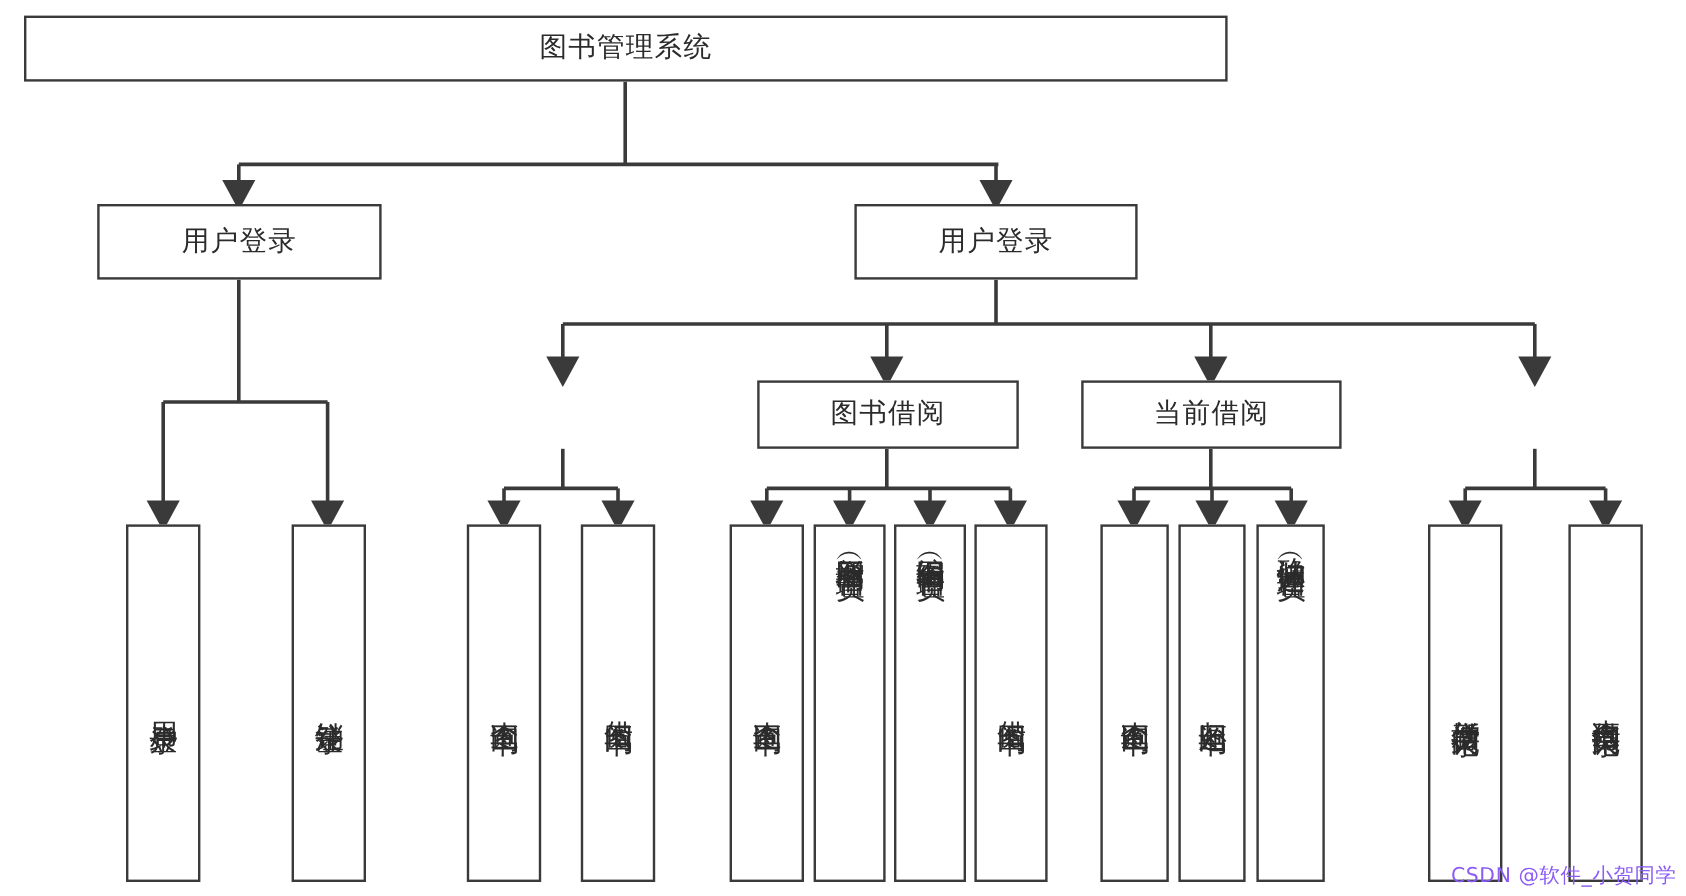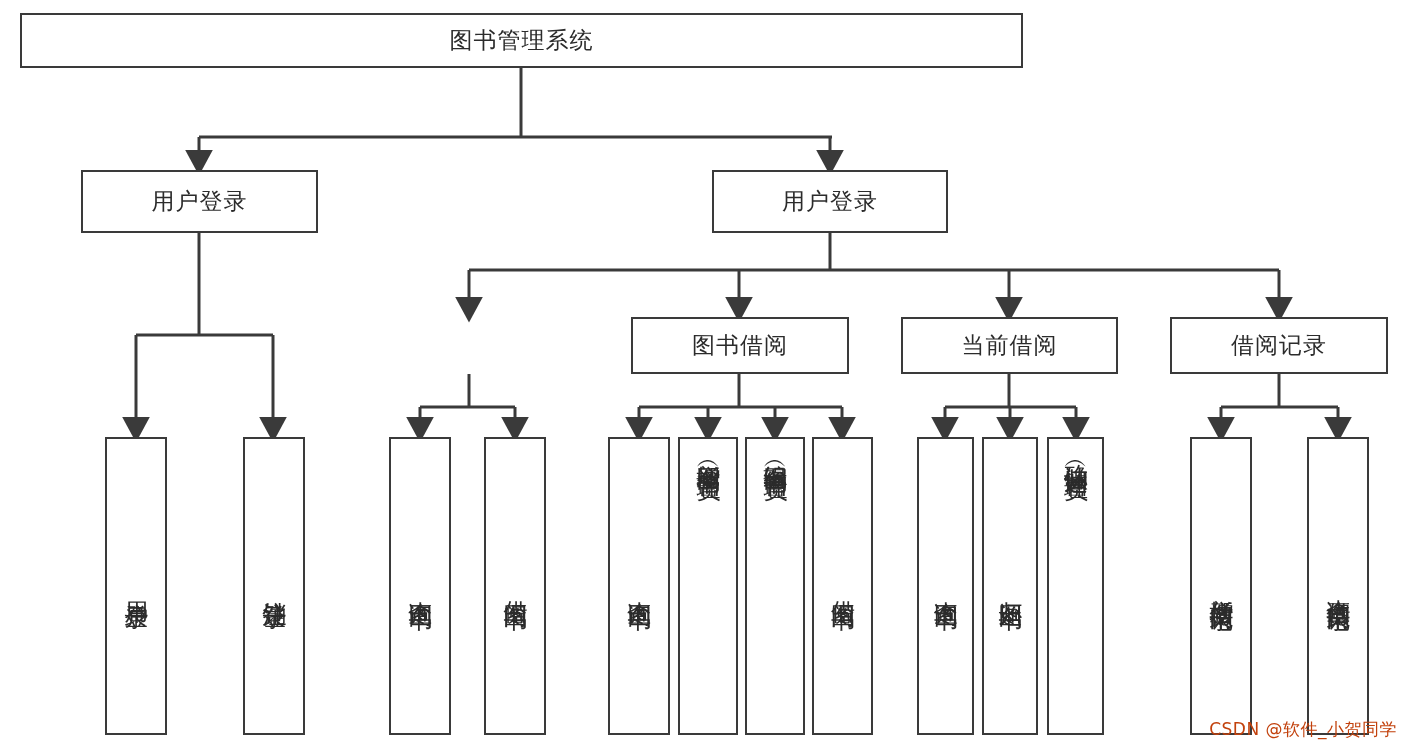--- a/index.html
+++ b/index.html
@@ -56,21 +56,21 @@
   }
   .node-v.center-mode {
     align-items: center;
     padding-top: 0;
   }
   #watermark {
     position: absolute;
     right: 8px;
     bottom: 6px;
     font-size: 17px;
-    color: #c2410c;
+    color: #8b5cf6;
     letter-spacing: 0.5px;
     white-space: nowrap;
   }
 </style>
 </head>
 <body>
 
 <div id="canvas">
 
   <svg id="edges" viewBox="0 0 1405 747">
@@ -133,23 +133,20 @@
   <div class="node node-h" style="left:712px;top:170px;width:236px;height:63px;">
     <span>用户登录</span>
   </div>
 
   <div class="node node-h" style="left:901px;top:317px;width:217px;height:57px;">
     <span>当前借阅</span>
   </div>
   <div class="node node-h" style="left:631px;top:317px;width:218px;height:57px;">
     <span>图书借阅</span>
   </div>
-  <div class="node node-h" style="left:1170px;top:317px;width:218px;height:57px;">
-    <span>借阅记录</span>
-  </div>
 
   <div class="node node-v center-mode" style="left:105px;top:437px;width:62px;height:298px;">
     <span class="vlabel">用户登录</span>
   </div>
   <div class="node node-v center-mode" style="left:243px;top:437px;width:62px;height:298px;">
     <span class="vlabel">注销登录</span>
   </div>
 
   <div class="node node-v center-mode" style="left:389px;top:437px;width:62px;height:298px;">
     <span class="vlabel">查询图书</span>

